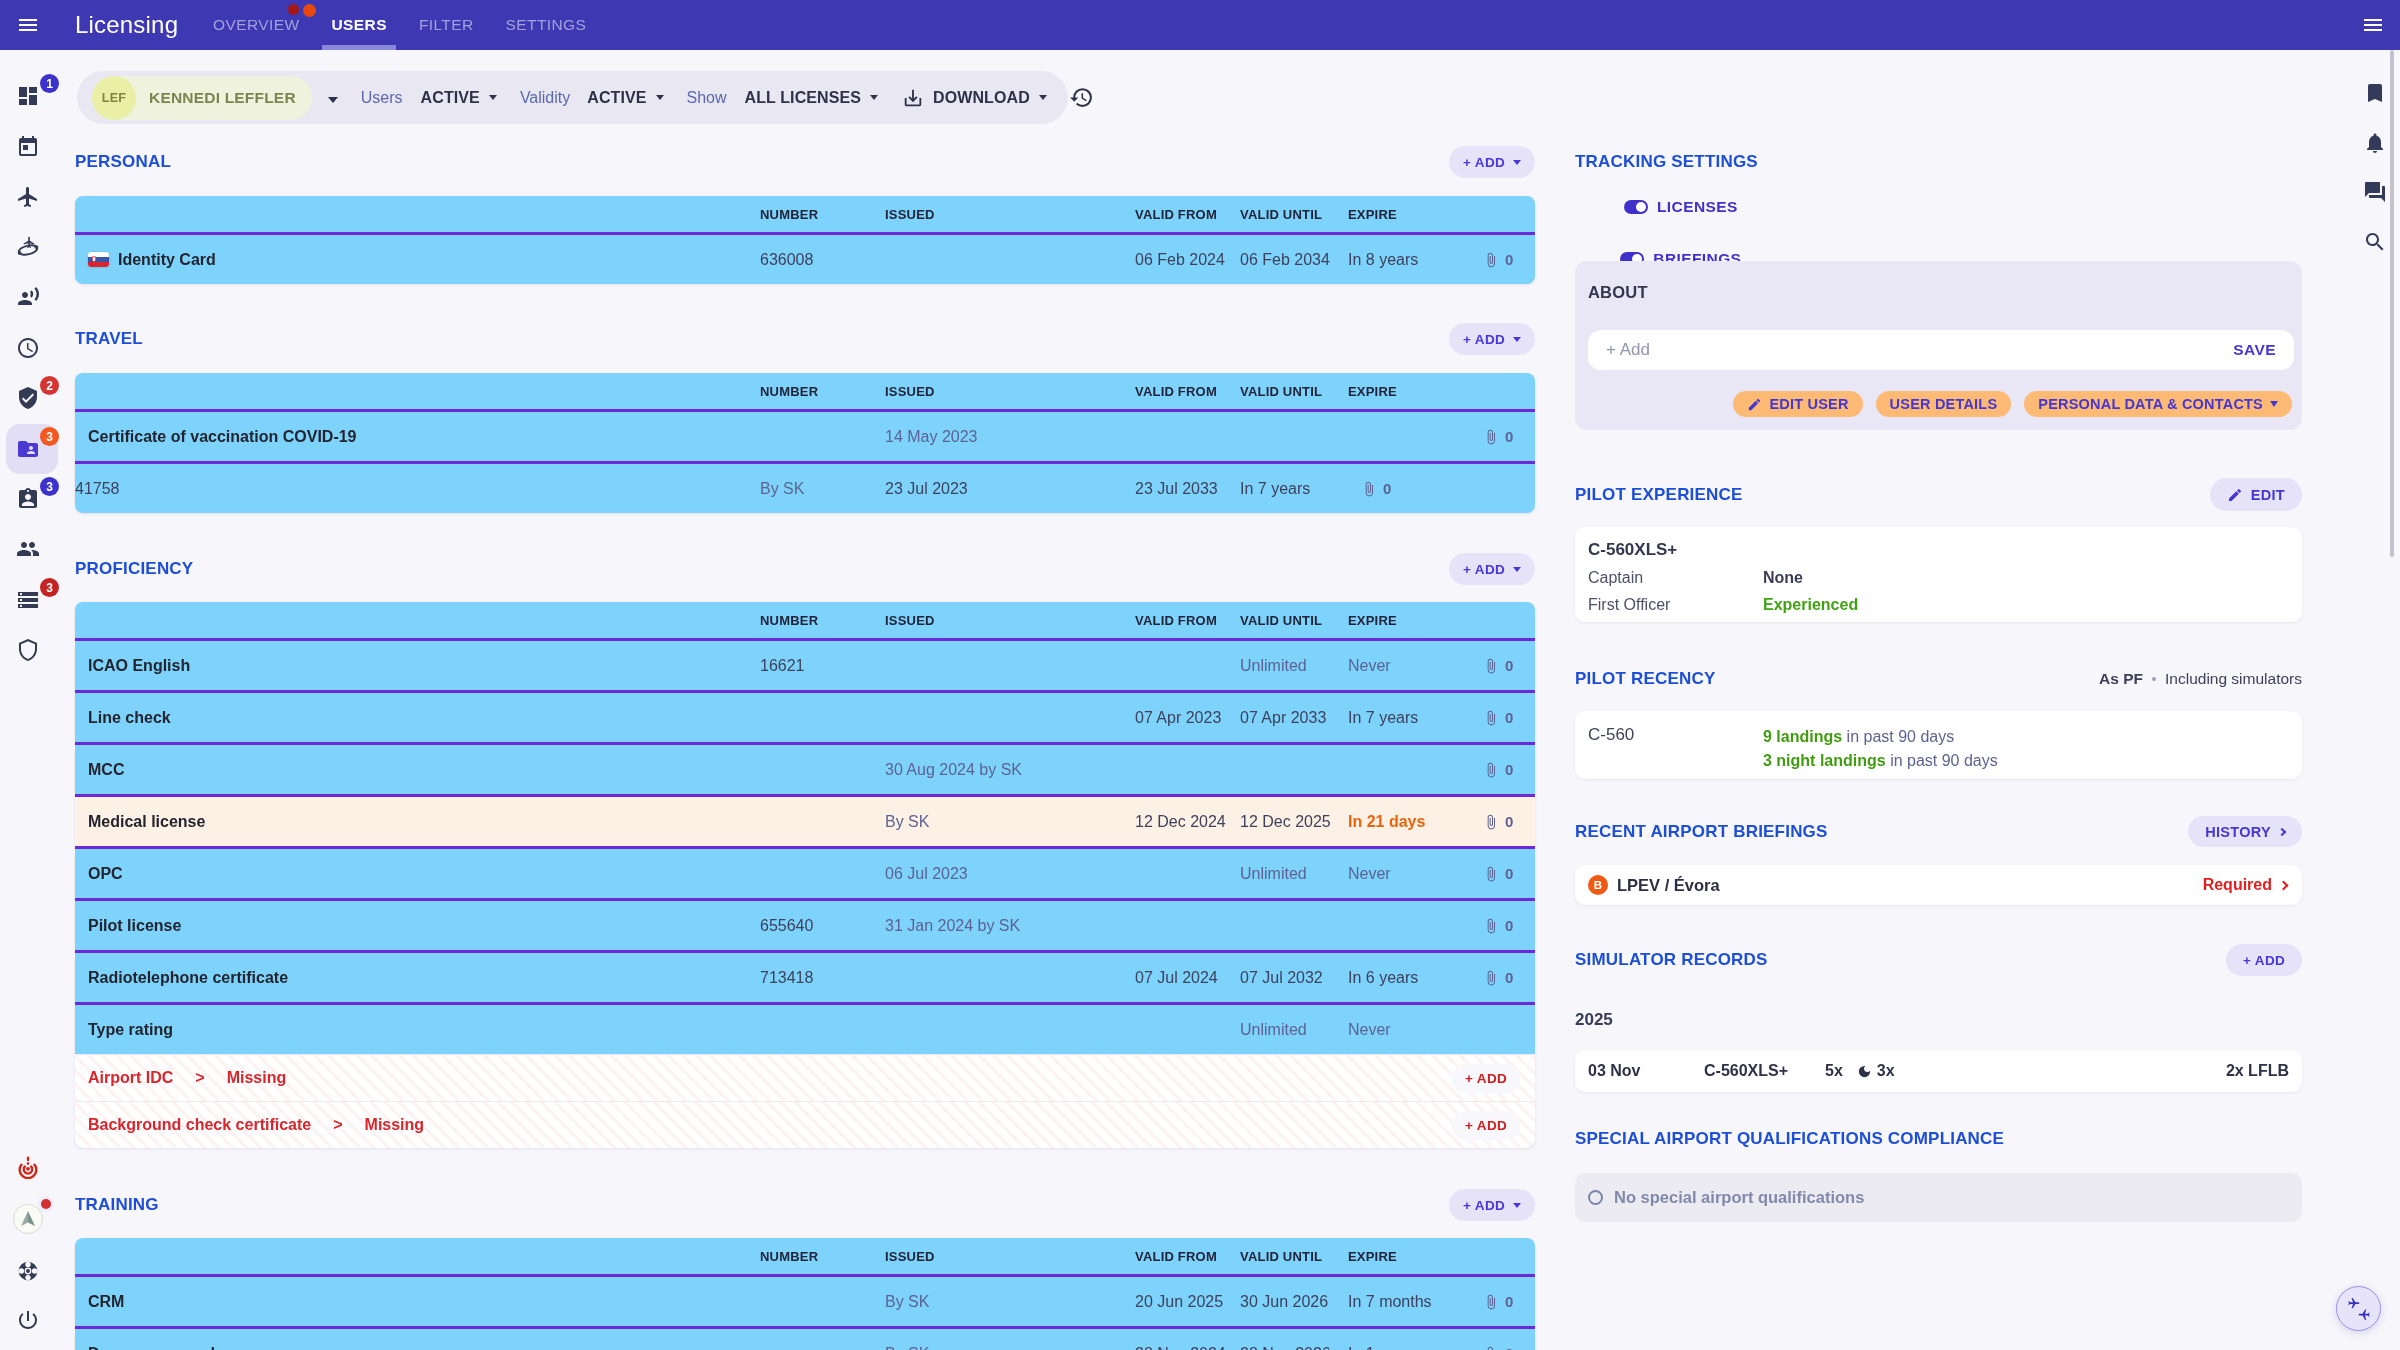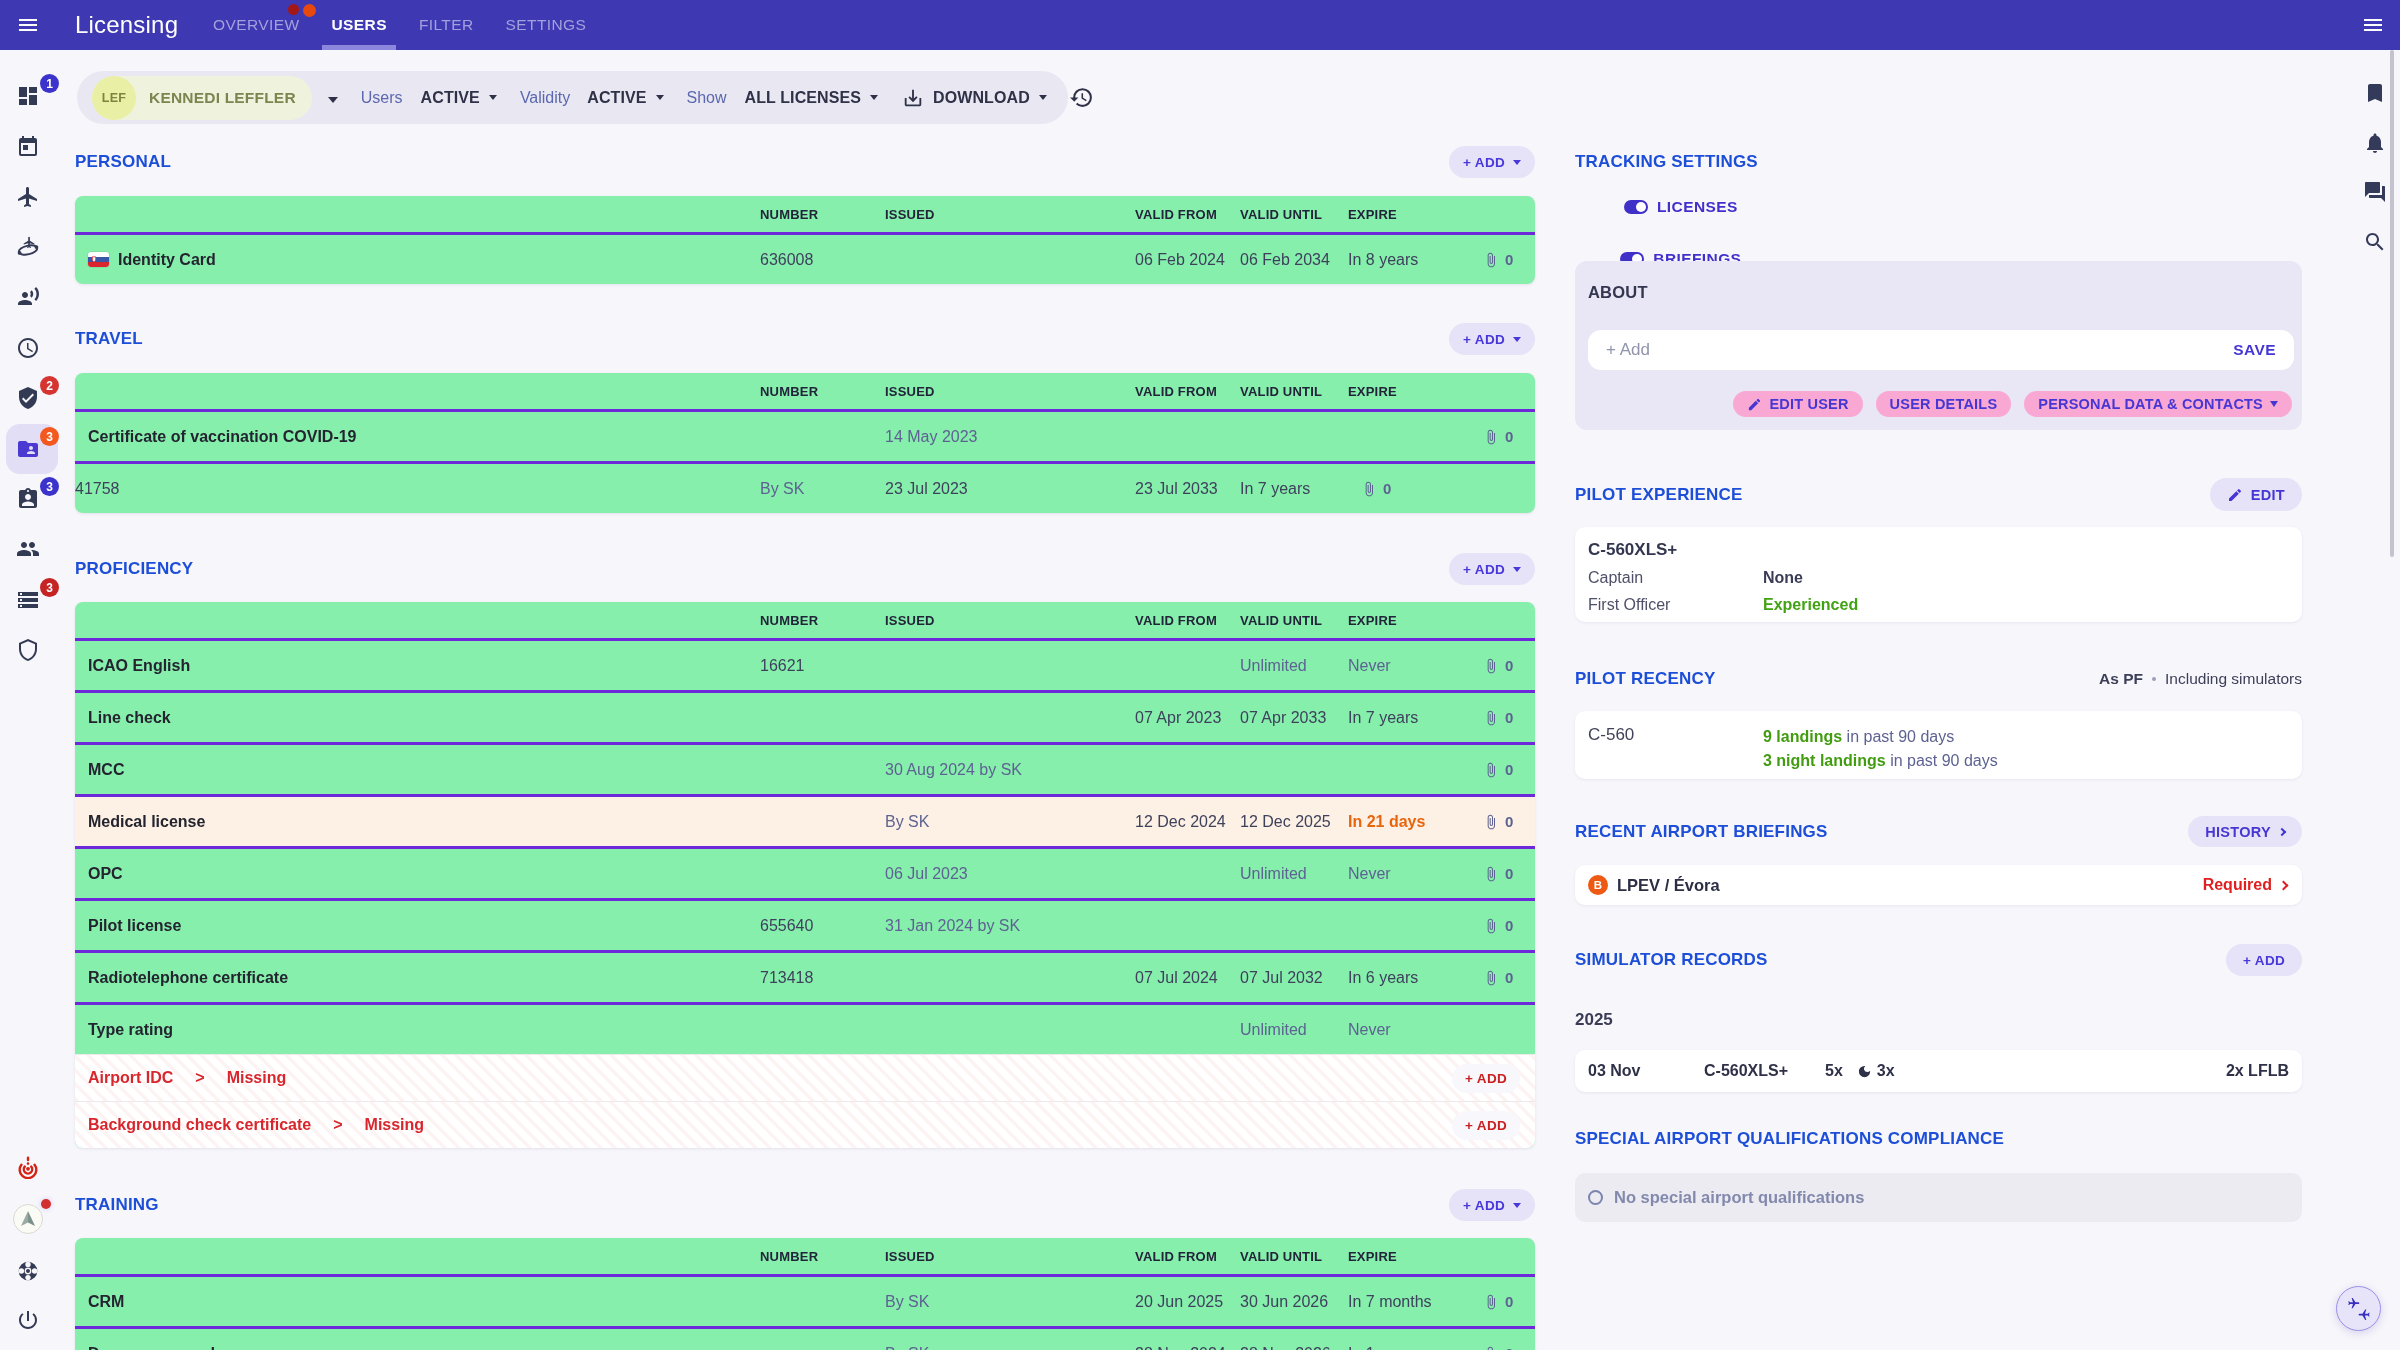--- a/index.html
+++ b/index.html
@@ -54,21 +54,21 @@
   .fb-value .caret { color:#2e3147; }
   .fb-icbtn { color:#2e3147; cursor:pointer; }
 
   
   .section-head { position:absolute; left:75px; width:1460px; height:32px; display:flex; align-items:center; justify-content:space-between; z-index:3; }
   .section-title { font-size:17px; font-weight:600; color:#1d4ed8; letter-spacing:.2px; }
   .add-btn { height:32px; border-radius:16px; background:#e6e3f8; color:#4838da; font-weight:700; font-size:13.5px; letter-spacing:.3px; display:inline-flex; align-items:center; gap:8px; padding:0 14px; border:none; cursor:pointer; font-family:inherit; }
   .add-btn .caret { color:#4838da; }
 
   
-  .card { position:absolute; left:75px; width:1460px; background:#86efac; border-radius:8px; box-shadow:0 1px 3px rgba(55,55,110,.10); overflow:hidden; z-index:3; }
+  .card { position:absolute; left:75px; width:1460px; background:#7dd3fc; border-radius:8px; box-shadow:0 1px 3px rgba(55,55,110,.10); overflow:hidden; z-index:3; }
   .trow { display:grid; grid-template-columns:685px 125px 250px 105px 108px 122px 65px; align-items:center; height:52px; border-top:3px solid #6d28d9; font-size:16px; color:#3e415c; }
   .trow.thead { height:36px; border-top:none; font-size:13px; font-weight:700; color:#22243a; letter-spacing:.2px; }
   .tname { padding-left:13px; display:flex; align-items:center; gap:9px; font-weight:700; color:#23242f; font-size:16px; }
   .tcell { white-space:nowrap; }
   .slate { color:#5d6292; }
   .tattach { display:flex; align-items:center; gap:6px; color:#5d6292; font-weight:700; font-size:15px; padding-left:13px; }
   .warn-row { background:#fdf0e4; }
   .expire-warn { color:#e8650d; font-weight:700; }
   .missing-row { height:47px; display:flex; align-items:center; justify-content:space-between; padding:0 15px 0 13px; border-top:1px solid #efe9ee;
      background:repeating-linear-gradient(45deg, rgba(214,40,45,.055) 0 3.5px, rgba(214,40,45,0) 3.5px 10px), #fff; }
@@ -88,21 +88,21 @@
   .toggle::after { content:""; position:absolute; width:10px; height:10px; border-radius:50%; background:#fff; right:2px; top:2px; }
   .tg-label { color:#4130cb; font-size:15.5px; font-weight:700; letter-spacing:.4px; }
 
   .about-card { top:261px; height:169px; background:#e9e7f6; border-radius:12px; box-shadow:none; }
   .about-title { position:absolute; left:13px; top:22px; font-size:16.5px; font-weight:600; color:#343650; letter-spacing:.2px; }
   .about-input-wrap { position:absolute; left:13px; top:69px; width:706px; height:40px; background:#fff; border-radius:13px; display:flex; align-items:center; }
   .about-input { flex:1; border:none; outline:none; background:transparent; padding:0 18px; font-size:17px; color:#3e415c; font-family:inherit; }
   .about-input::placeholder { color:#9095ac; opacity:1; }
   .about-save { border:none; background:none; color:#4636d3; font-size:15.5px; font-weight:700; letter-spacing:.4px; padding:0 18px; cursor:pointer; font-family:inherit; }
   .about-btns { position:absolute; right:10px; top:130px; display:flex; gap:13px; }
-  .lav-btn { height:26px; border-radius:13px; background:#f9a8d4; color:#4636d3; font-weight:700; font-size:14.5px; letter-spacing:.2px; display:inline-flex; align-items:center; gap:7px; padding:0 14px; border:none; cursor:pointer; font-family:inherit; }
+  .lav-btn { height:26px; border-radius:13px; background:#fdba74; color:#4636d3; font-weight:700; font-size:14.5px; letter-spacing:.2px; display:inline-flex; align-items:center; gap:7px; padding:0 14px; border:none; cursor:pointer; font-family:inherit; }
 
   .edit-btn { height:33px; border-radius:17px; background:#e6e3f8; color:#4636d3; font-weight:700; font-size:14.5px; letter-spacing:.3px; display:inline-flex; align-items:center; gap:8px; padding:0 17px; border:none; cursor:pointer; font-family:inherit; }
 
   .exp-card { top:527px; height:95px; }
   .exp-title { position:absolute; left:13px; top:13px; font-size:17px; font-weight:700; color:#33364f; }
   .exp-row { position:absolute; left:13px; display:flex; font-size:16px; }
   .exp-role { width:175px; color:#4d5068; }
   .exp-val { font-weight:700; color:#3a3d55; }
   .exp-val.green { color:#42a312; }
 

